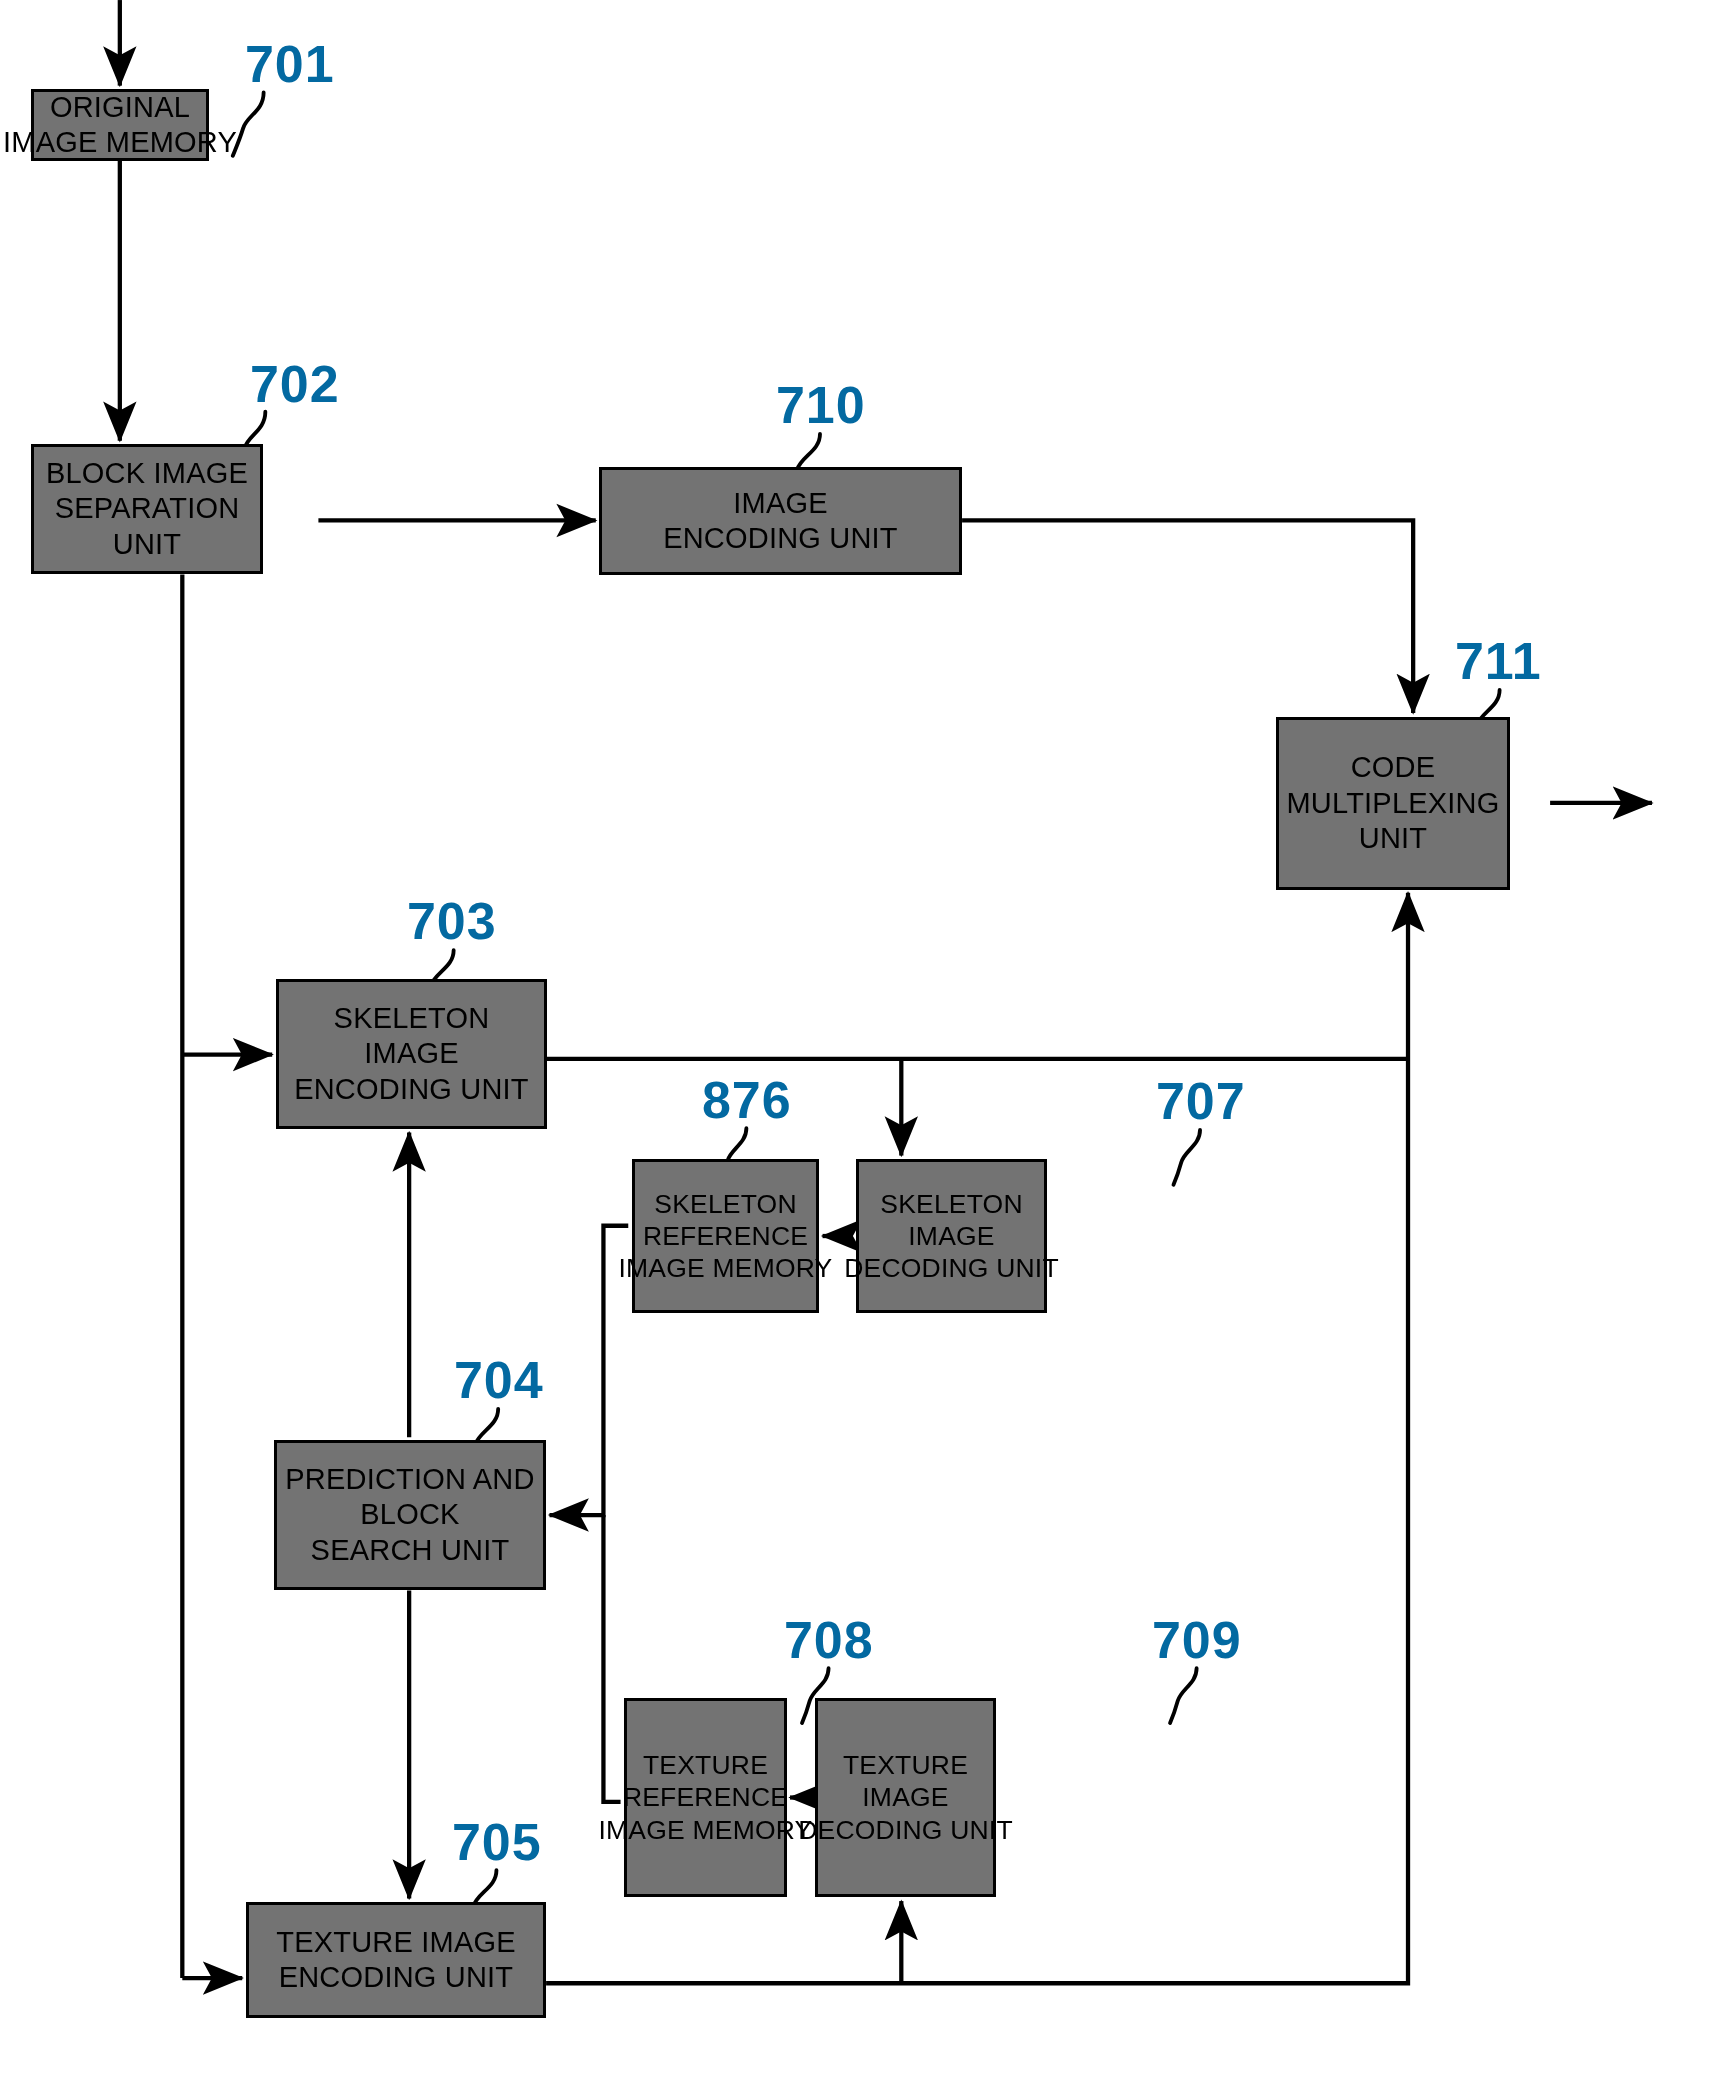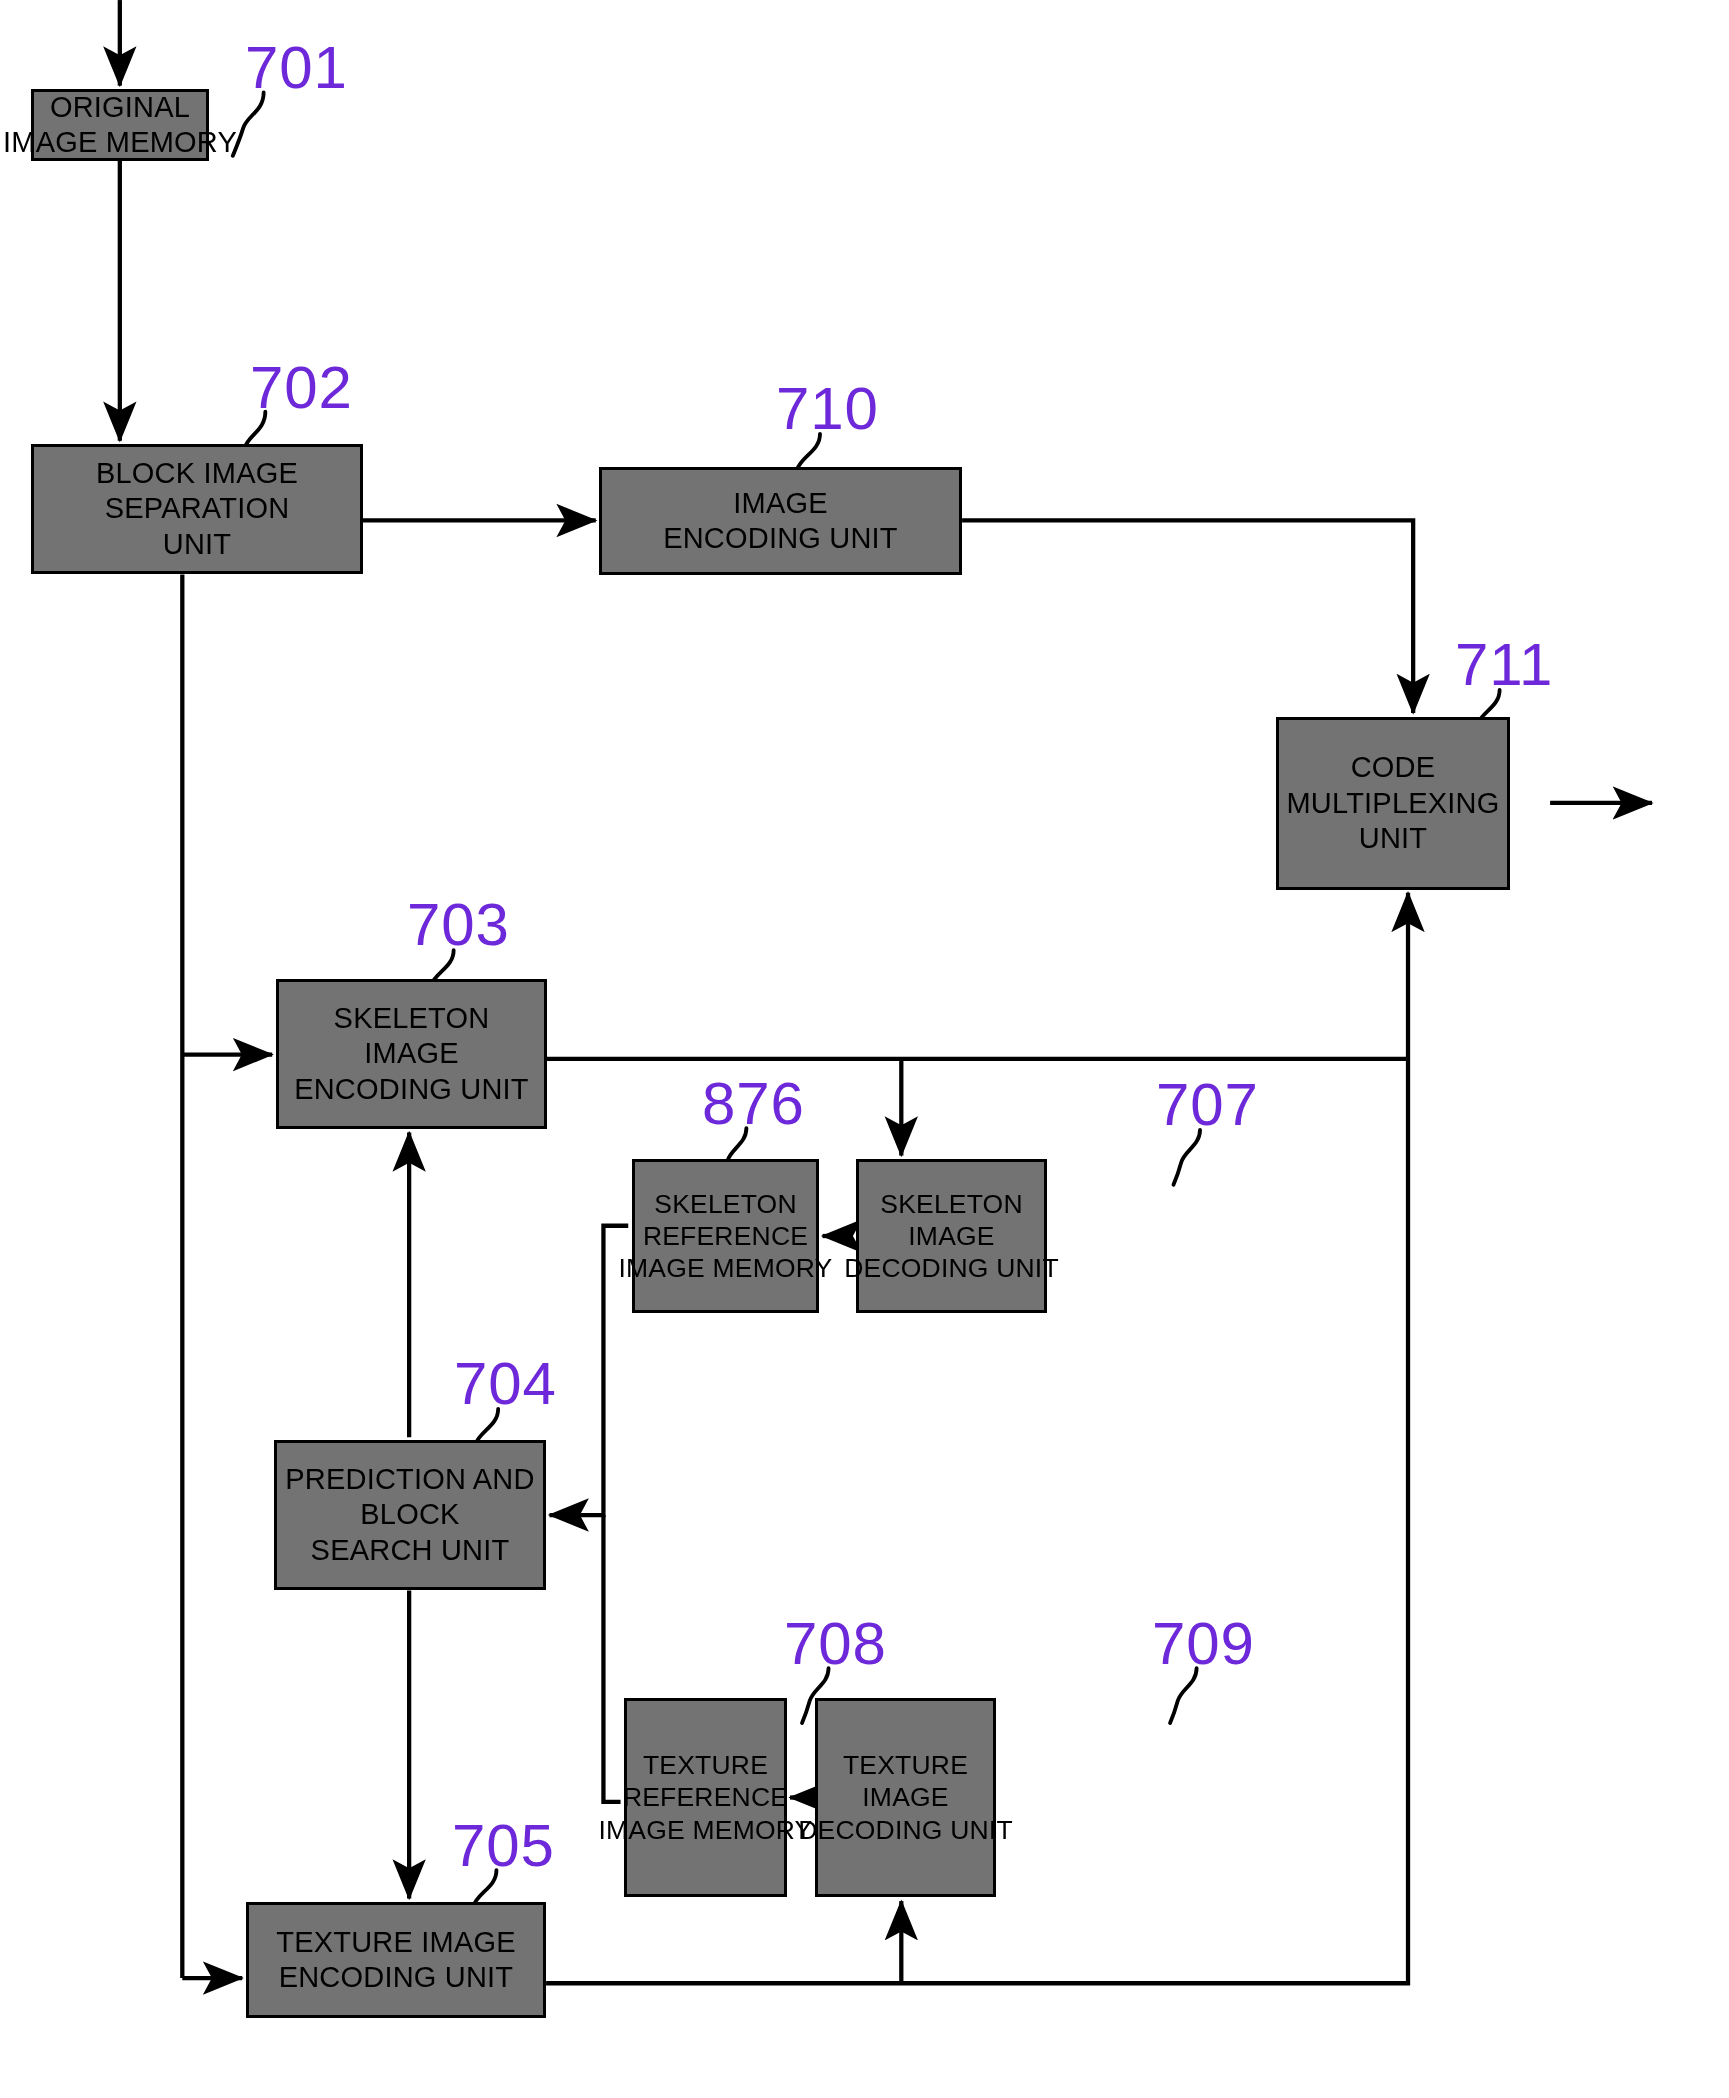--- a/index.html
+++ b/index.html
@@ -41,26 +41,27 @@
     line-height: 1.22;
     letter-spacing: 0.2px;
     z-index: 3;
   }
   .node .ln {
     display: block;
     white-space: nowrap;
   }
   .ref {
     position: absolute;
-    color: #6d28d9;
-    font-size: 60px;
+    color: #0369a1;
+    font-size: 52px;
     line-height: 1;
     letter-spacing: 0.9px;
     z-index: 4;
     white-space: nowrap;
+    font-weight: bold;
   }
 </style>
 </head>
 <body>
 
 <div id="canvas">
 
   <svg id="wires" viewBox="0 0 2020 2451" width="1729" height="2098" xmlns="http://www.w3.org/2000/svg">
     <defs>
       <marker id="ah" markerWidth="10" markerHeight="10" refX="9.2" refY="4" orient="auto" markerUnits="strokeWidth">
@@ -120,21 +121,21 @@
       <path d="M958,507 C958,527 936,533 931,549 C927,562 923,571 919,579"></path>
       <path d="M1752,806 C1752,826 1730,832 1725,848 C1721,861 1717,870 1713,878"></path>
     </g>
   </svg>
 
   <div class="node" style="left:31px; top:89px; width:178px; height:72px;">
     <span class="ln">ORIGINAL</span>
     <span class="ln">IMAGE MEMORY</span>
   </div>
 
-  <div class="node" style="left:31px; top:444px; width:332px; height:130px;text-align:right;">
+  <div class="node" style="left:31px; top:444px; width:232px; height:130px;text-align:right;">
     <span class="ln">BLOCK IMAGE</span>
     <span class="ln">SEPARATION</span>
     <span class="ln">UNIT</span>
   </div>
 
   <div class="node" style="left:599px; top:467px; width:363px; height:108px;">
     <span class="ln">IMAGE</span>
     <span class="ln">ENCODING UNIT</span>
   </div>
 

